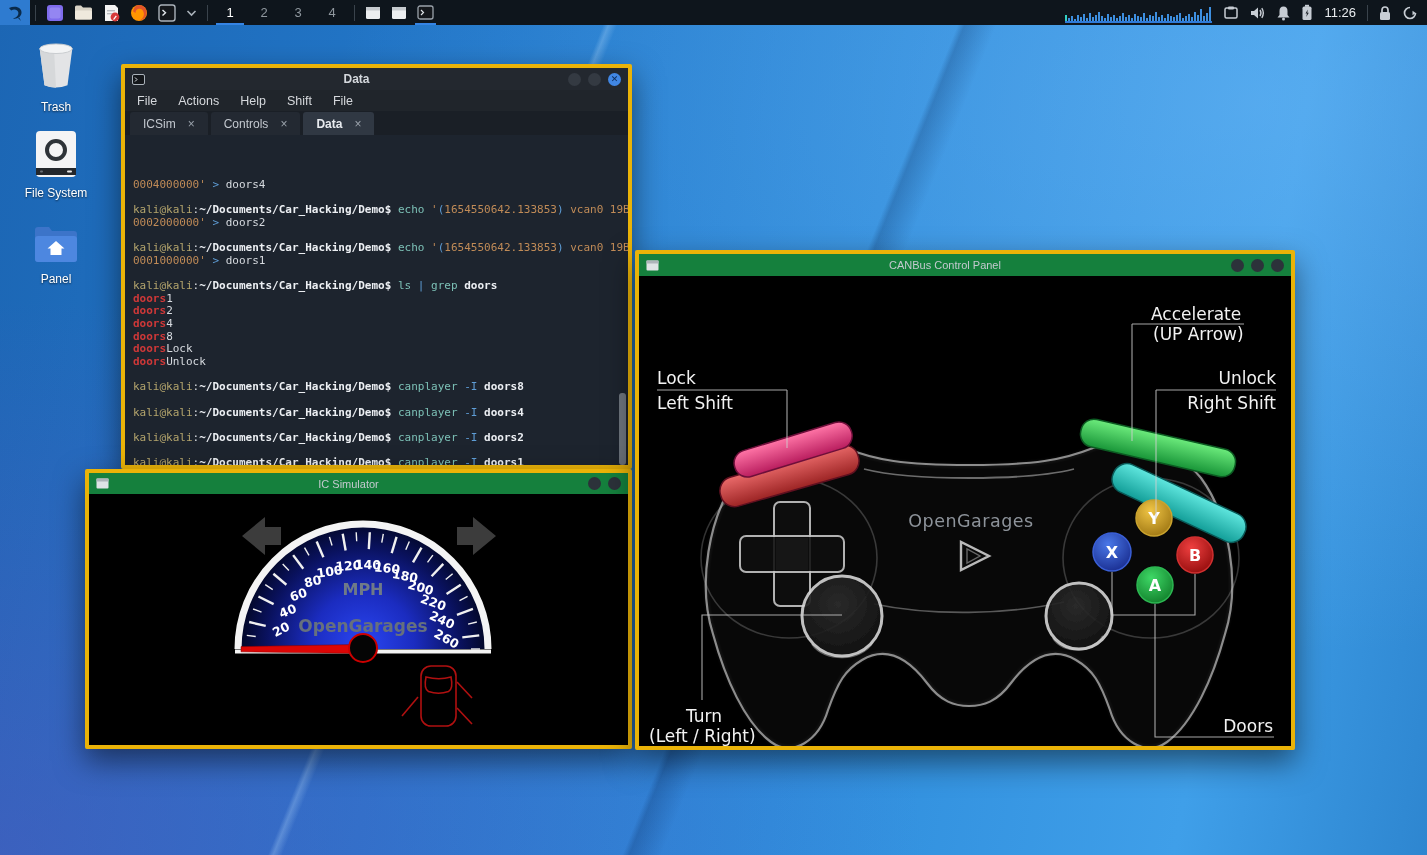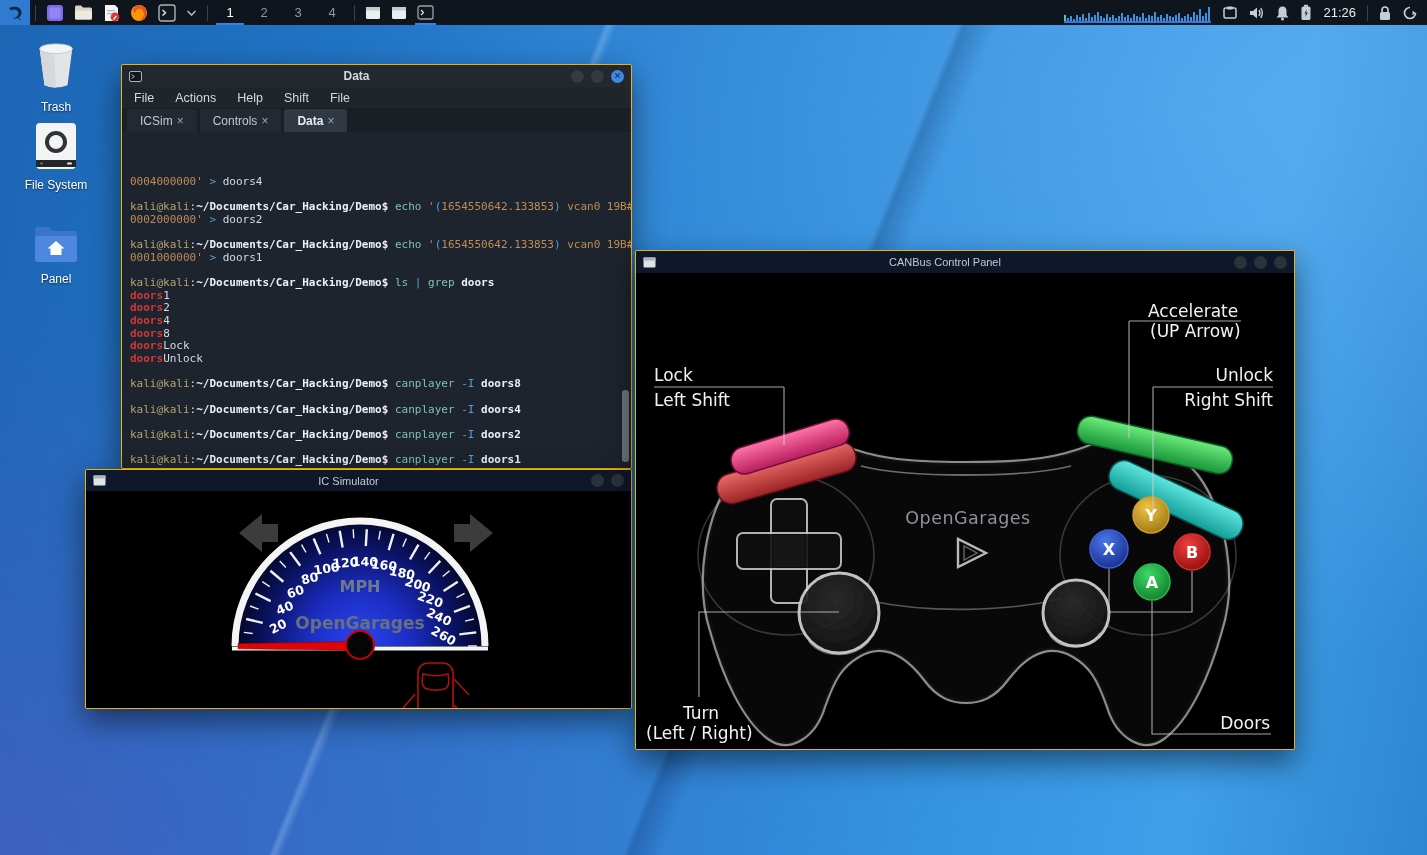--- a/index.html
+++ b/index.html
@@ -23,33 +23,33 @@
   .wsnum.on{color:#fff}
   .kali-btn{width:30px;height:25px;background:#2e7bd0;display:flex;align-items:center;justify-content:center}
   .clock{font-size:13px;color:#e9ecef;padding:0 6px}
   .cpu{height:20px;display:flex;align-items:flex-end;margin:0 6px;border-bottom:2px solid #2f7bd9;padding-bottom:0}
   .cpu i{display:block;width:2px;background:#3d8fe0;margin-right:1px}
   .cpu i.teal{background:#33d0c3}
   
   .dicon{position:absolute;left:14px;width:84px;text-align:center;z-index:5}
   .dicon .lbl{margin-top:4px;font-size:12px;color:#fff;text-shadow:0 1px 2px rgba(0,0,0,.65)}
   
-  .win{position:absolute;border:1px solid #eab308;box-shadow:0 12px 30px rgba(0,0,0,.5);overflow:hidden;border-radius:2px}
+  .win{position:absolute;border:4px solid #eab308;box-shadow:0 12px 30px rgba(0,0,0,.5);overflow:hidden;border-radius:2px}
   .tbar{height:22px;background:#23282f;display:flex;align-items:center;padding:0 7px;gap:7px}
   .tbar .ttl{flex:1;text-align:center;font-size:12px;font-weight:bold;color:#d4d8dd}
-  .tbar.sdl{background:#0f172a}
+  .tbar.sdl{background:#15803d}
   .tbar.sdl .ttl{font-weight:normal;font-size:11px;color:#c3c9cf}
   .wcirc{width:13px;height:13px;border-radius:50%;background:#343a42;flex:0 0 auto}
   .wcirc.close{background:#4187e4;color:#0d2c58;font:bold 9px/13px "DejaVu Sans",sans-serif;text-align:center}
   .appico{width:13px;height:11px;flex:0 0 auto}
   
   .menubar{height:21px;background:#20252b;display:flex;align-items:center;padding-left:12px;gap:21px}
   .menubar span{font-size:12.5px;color:#d5d8dc}
   .tabbar{height:24px;background:#1a1f26;display:flex;align-items:flex-end;padding-left:5px;gap:3px}
-  .tab{height:23px;display:flex;align-items:center;gap:4px;padding:0 13px;background:#232932;border-radius:3px 3px 0 0;font-size:12px;color:#c3c8cf}
+  .tab{height:23px;display:flex;align-items:center;gap:12px;padding:0 13px;background:#232932;border-radius:3px 3px 0 0;font-size:12px;color:#c3c8cf}
   .tab.on{background:#303843;color:#e8ebef;font-weight:bold}
   .tclose{color:#9aa2ab;font-size:12px;font-weight:normal}
   .tcontent{position:relative;background:#1d242e;height:338px;padding:6px 8px;font:11px/12.65px "DejaVu Sans Mono",monospace;white-space:pre}
   .tline{height:12.65px}
   .sg-p{color:#b3a46c;font-weight:normal}
   .sg-s{color:#c08b57}
   .sg-o{color:#5e9dd6}
   .sg-c{color:#7cc0b6}
   .sg-w{color:#d7dbe0}
   .sg-b{color:#eceff3;font-weight:bold}
@@ -213,21 +213,21 @@
       <circle cx="7.5" cy="14" r="1.5" fill="#c7cdd4"></circle>
     </svg>
   </div>
   <div class="pbtn">
     <svg width="12" height="17" viewBox="0 0 12 17">
       <rect x="4" y="0.8" width="4" height="2" fill="#c7cdd4"></rect>
       <rect x="1.5" y="2.6" width="9" height="13.4" rx="1.6" fill="#c7cdd4"></rect>
       <path d="M6.8 5.5 L4.5 9.5 L6 9.5 L5.2 13 L7.8 8.8 L6.3 8.8 Z" fill="#20262c"></path>
     </svg>
   </div>
-  <div class="clock">21:26</div>
+  <div class="clock">11:26</div>
   <div class="psep"></div>
   <div class="pbtn">
     <svg width="14" height="16" viewBox="0 0 14 16">
       <rect x="2" y="7" width="10" height="8" rx="1.5" fill="#c7cdd4"></rect>
       <path d="M4 7 L4 5 Q4 2 7 2 Q10 2 10 5 L10 7" stroke="#c7cdd4" stroke-width="1.7" fill="none"></path>
     </svg>
   </div>
   <div class="pbtn" style="margin-right:4px">
     <svg width="16" height="16" viewBox="0 0 16 16">
       <path d="M13.5 8 A5.5 5.5 0 1 1 8 2.5" stroke="#c7cdd4" stroke-width="1.7" fill="none"></path>
@@ -237,21 +237,21 @@
 </div>
 
 <div class="dicon" style="top:40px">
   <svg width="46" height="52" viewBox="0 0 48 52">
     <path d="M7 8 L12 46 Q24 51 36 46 L41 8 Z" fill="#e3e4e6"></path>
     <path d="M7 8 L12 46 Q17 48.5 24 48.8 L22 9.5 Z" fill="#d6d8da"></path>
     <ellipse cx="24" cy="8" rx="17" ry="5" fill="#f3f4f5" stroke="#c8cbce" stroke-width="1"></ellipse>
   </svg>
   <div class="lbl">Trash</div>
 </div>
-<div class="dicon" style="top:122px">
+<div class="dicon" style="top:130px">
   <svg width="42" height="48" viewBox="0 0 42 48">
     <rect x="1" y="1" width="40" height="46" rx="4" fill="#f4f4f5"></rect>
     <circle cx="21" cy="20" r="9" fill="none" stroke="#2e3338" stroke-width="4"></circle>
     <rect x="1" y="38" width="40" height="7" fill="#23272c"></rect>
     <rect x="32" y="40.5" width="5" height="2" rx="1" fill="#e8e8e8"></rect>
     <rect x="5" y="40.5" width="3" height="2" rx="1" fill="#6a6f75"></rect>
   </svg>
   <div class="lbl">File System</div>
 </div>
 <div class="dicon" style="top:224px">
@@ -293,21 +293,21 @@
     <div class="tab on">
       <span>Data</span>
       <span class="tclose">×</span>
     </div>
   </div>
   <div class="tcontent" id="term-body">
     <div class="scrollthumb"></div>
   <div class="tline"><span class="sg-s">0004000000' </span><span class="sg-o">&gt; </span><span class="sg-w">doors4</span></div><div class="tline"></div><div class="tline"><span class="sg-p">kali@kali</span><span class="sg-w">:</span><span class="sg-b">~/Documents/Car_Hacking/Demo</span><span class="sg-b">$</span><span class="sg-w"> </span><span class="sg-c">echo</span><span class="sg-w"> </span><span class="sg-s">'</span><span class="sg-o">(</span><span class="sg-s">1654550642.133853</span><span class="sg-o">)</span><span class="sg-s"> vcan0 19B#00</span></div><div class="tline"><span class="sg-s">0002000000' </span><span class="sg-o">&gt; </span><span class="sg-w">doors2</span></div><div class="tline"></div><div class="tline"><span class="sg-p">kali@kali</span><span class="sg-w">:</span><span class="sg-b">~/Documents/Car_Hacking/Demo</span><span class="sg-b">$</span><span class="sg-w"> </span><span class="sg-c">echo</span><span class="sg-w"> </span><span class="sg-s">'</span><span class="sg-o">(</span><span class="sg-s">1654550642.133853</span><span class="sg-o">)</span><span class="sg-s"> vcan0 19B#00</span></div><div class="tline"><span class="sg-s">0001000000' </span><span class="sg-o">&gt; </span><span class="sg-w">doors1</span></div><div class="tline"></div><div class="tline"><span class="sg-p">kali@kali</span><span class="sg-w">:</span><span class="sg-b">~/Documents/Car_Hacking/Demo</span><span class="sg-b">$</span><span class="sg-w"> </span><span class="sg-c">ls</span><span class="sg-w"> </span><span class="sg-o">|</span><span class="sg-w"> </span><span class="sg-c">grep</span><span class="sg-w"> </span><span class="sg-b">doors</span></div><div class="tline"><span class="sg-r">doors</span><span class="sg-w">1</span></div><div class="tline"><span class="sg-r">doors</span><span class="sg-w">2</span></div><div class="tline"><span class="sg-r">doors</span><span class="sg-w">4</span></div><div class="tline"><span class="sg-r">doors</span><span class="sg-w">8</span></div><div class="tline"><span class="sg-r">doors</span><span class="sg-w">Lock</span></div><div class="tline"><span class="sg-r">doors</span><span class="sg-w">Unlock</span></div><div class="tline"></div><div class="tline"><span class="sg-p">kali@kali</span><span class="sg-w">:</span><span class="sg-b">~/Documents/Car_Hacking/Demo</span><span class="sg-b">$</span><span class="sg-w"> </span><span class="sg-c">canplayer</span><span class="sg-w"> </span><span class="sg-o">-I</span><span class="sg-w"> </span><span class="sg-b">doors8</span></div><div class="tline"></div><div class="tline"><span class="sg-p">kali@kali</span><span class="sg-w">:</span><span class="sg-b">~/Documents/Car_Hacking/Demo</span><span class="sg-b">$</span><span class="sg-w"> </span><span class="sg-c">canplayer</span><span class="sg-w"> </span><span class="sg-o">-I</span><span class="sg-w"> </span><span class="sg-b">doors4</span></div><div class="tline"></div><div class="tline"><span class="sg-p">kali@kali</span><span class="sg-w">:</span><span class="sg-b">~/Documents/Car_Hacking/Demo</span><span class="sg-b">$</span><span class="sg-w"> </span><span class="sg-c">canplayer</span><span class="sg-w"> </span><span class="sg-o">-I</span><span class="sg-w"> </span><span class="sg-b">doors2</span></div><div class="tline"></div><div class="tline"><span class="sg-p">kali@kali</span><span class="sg-w">:</span><span class="sg-b">~/Documents/Car_Hacking/Demo</span><span class="sg-b">$</span><span class="sg-w"> </span><span class="sg-c">canplayer</span><span class="sg-w"> </span><span class="sg-o">-I</span><span class="sg-w"> </span><span class="sg-b">doors1</span></div><div class="tline"></div></div>
 </div>
 
-<div class="win" style="left:85px;top:469px;width:547px;height:240px;z-index:20">
+<div class="win" style="left:85px;top:469px;width:547px;height:280px;z-index:20">
   <div class="tbar sdl" style="height:21px">
     <svg class="appico" viewBox="0 0 13 11">
       <rect x="0.5" y="0.5" width="12" height="10" rx="1" fill="#dfe3e6"></rect>
         <rect x="0.5" y="0.5" width="12" height="3" fill="#aeb4ba"></rect>
     </svg>
     <div class="ttl">IC Simulator</div>
     <div class="wcirc" style="background:#2c323a"></div>
     <div class="wcirc" style="background:#2c323a"></div>
   </div>
   <div class="blackbody" style="height:258px">

